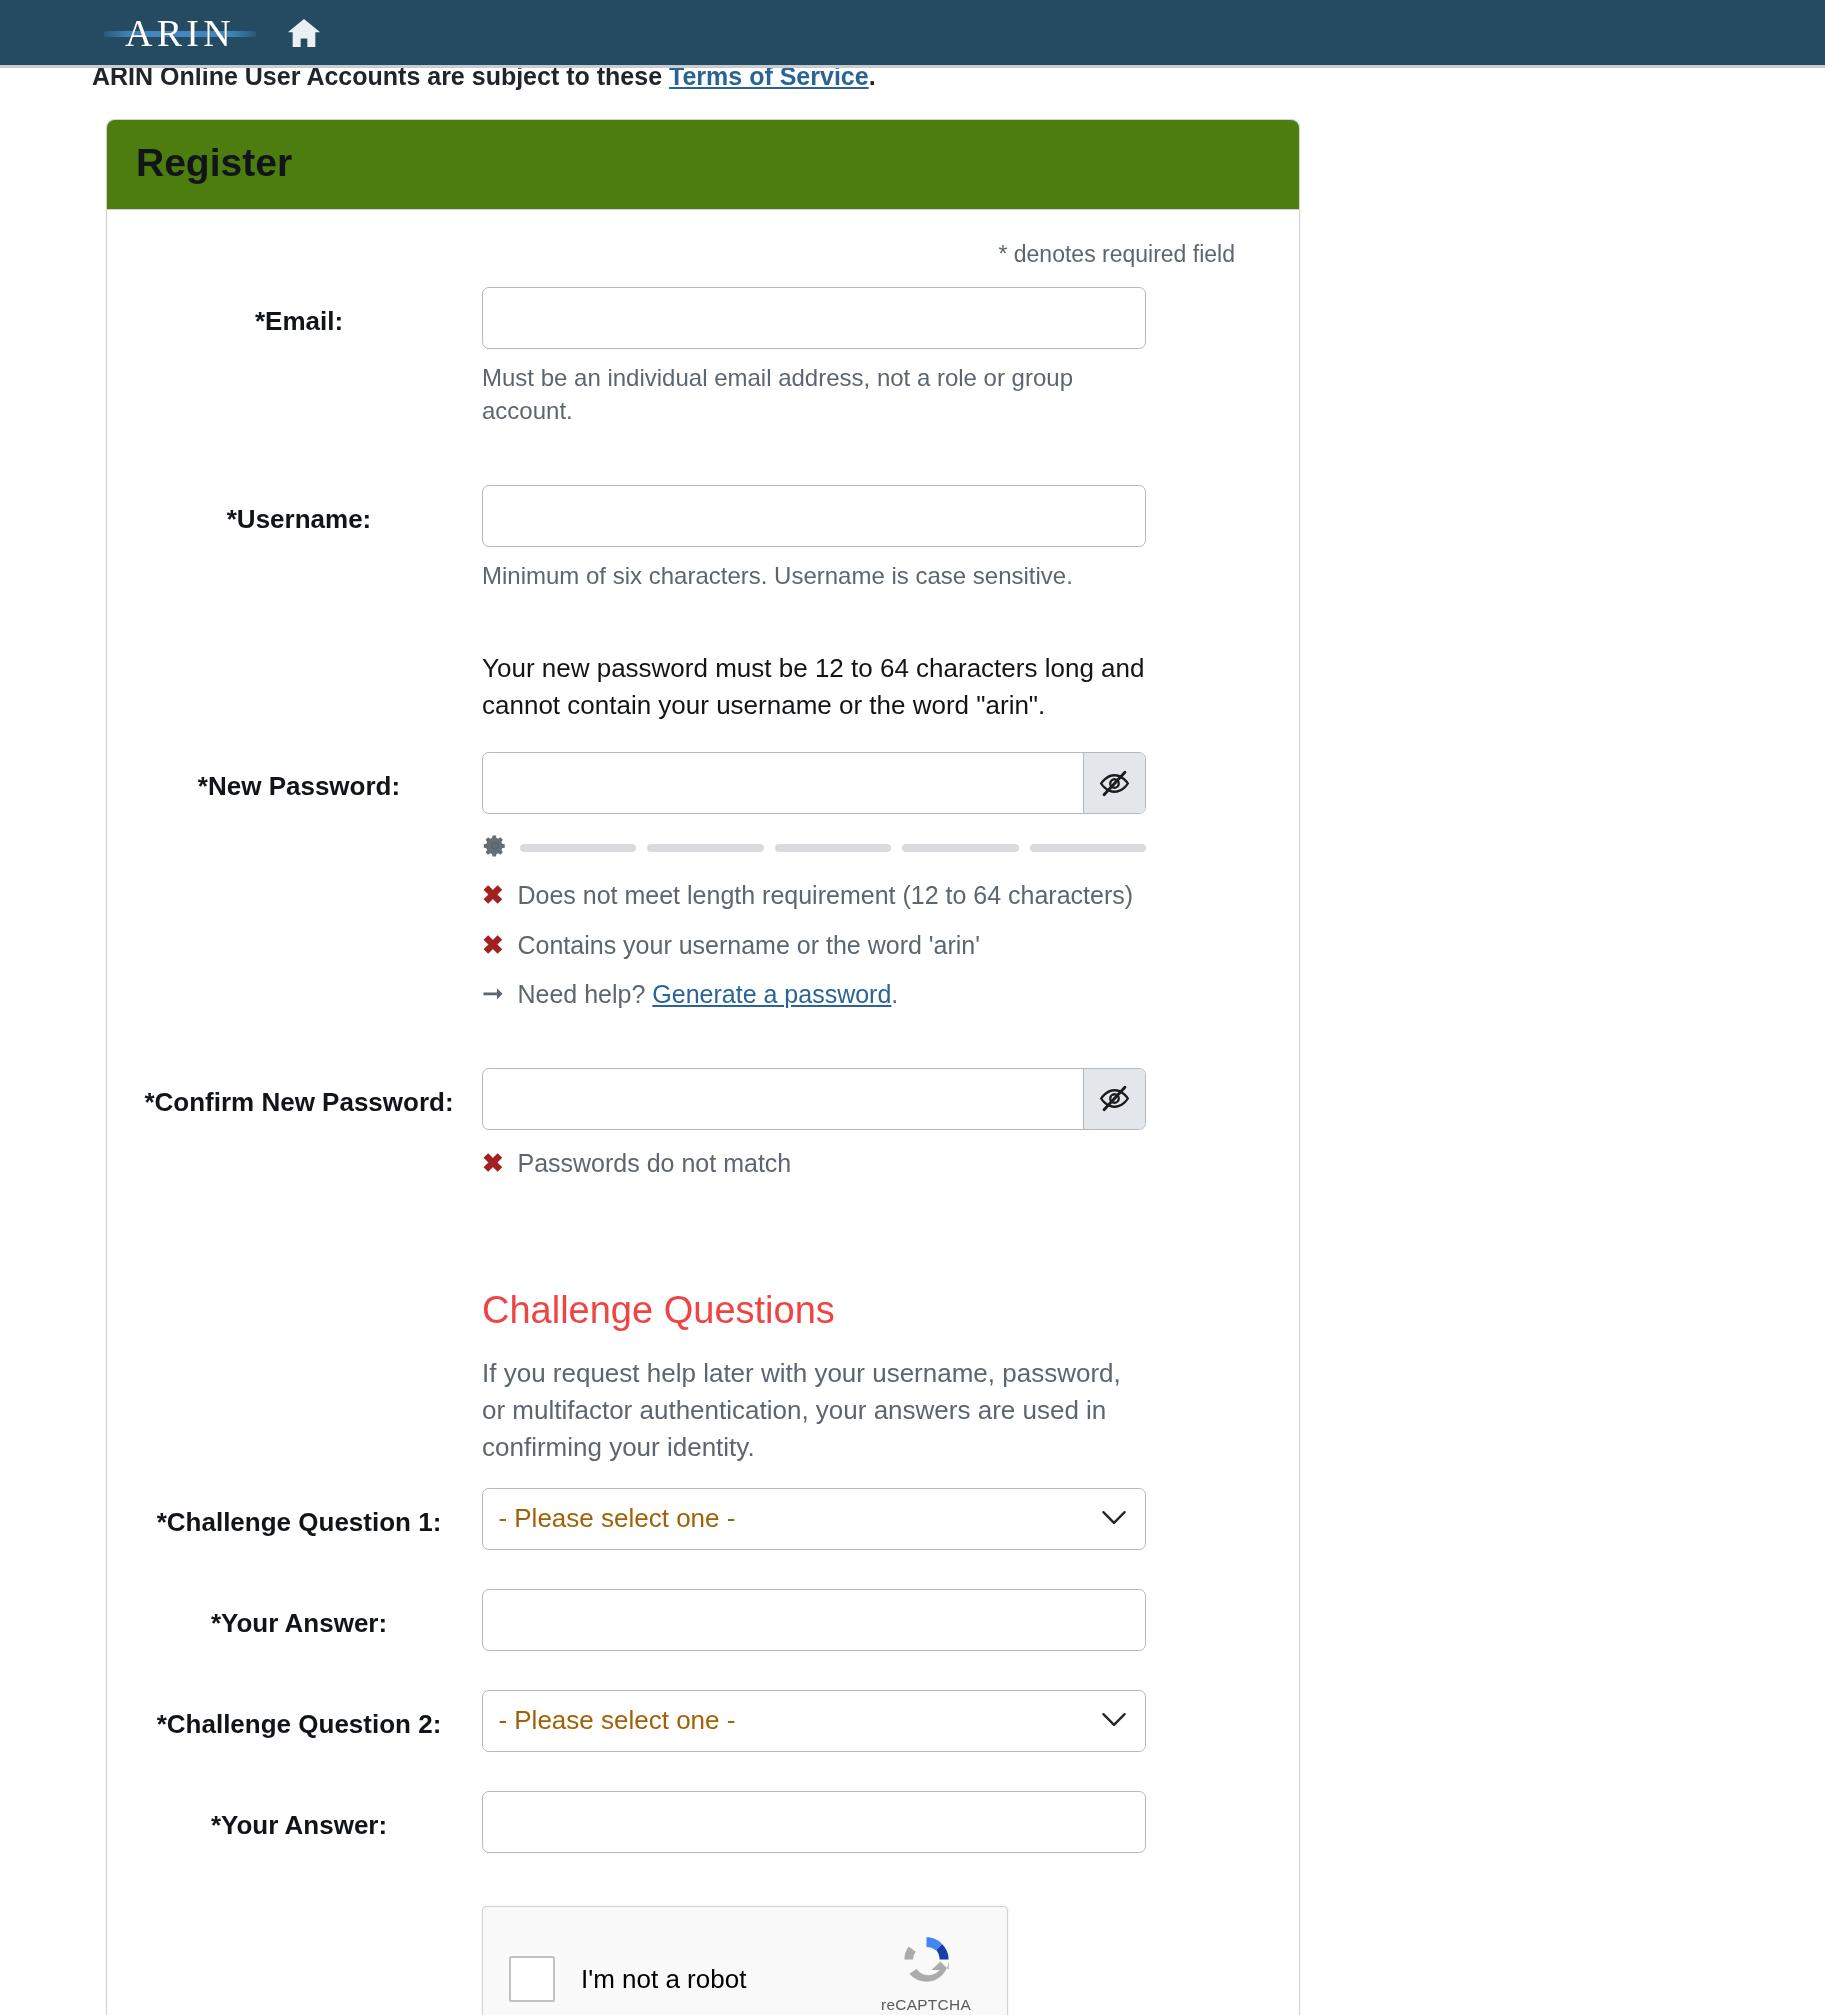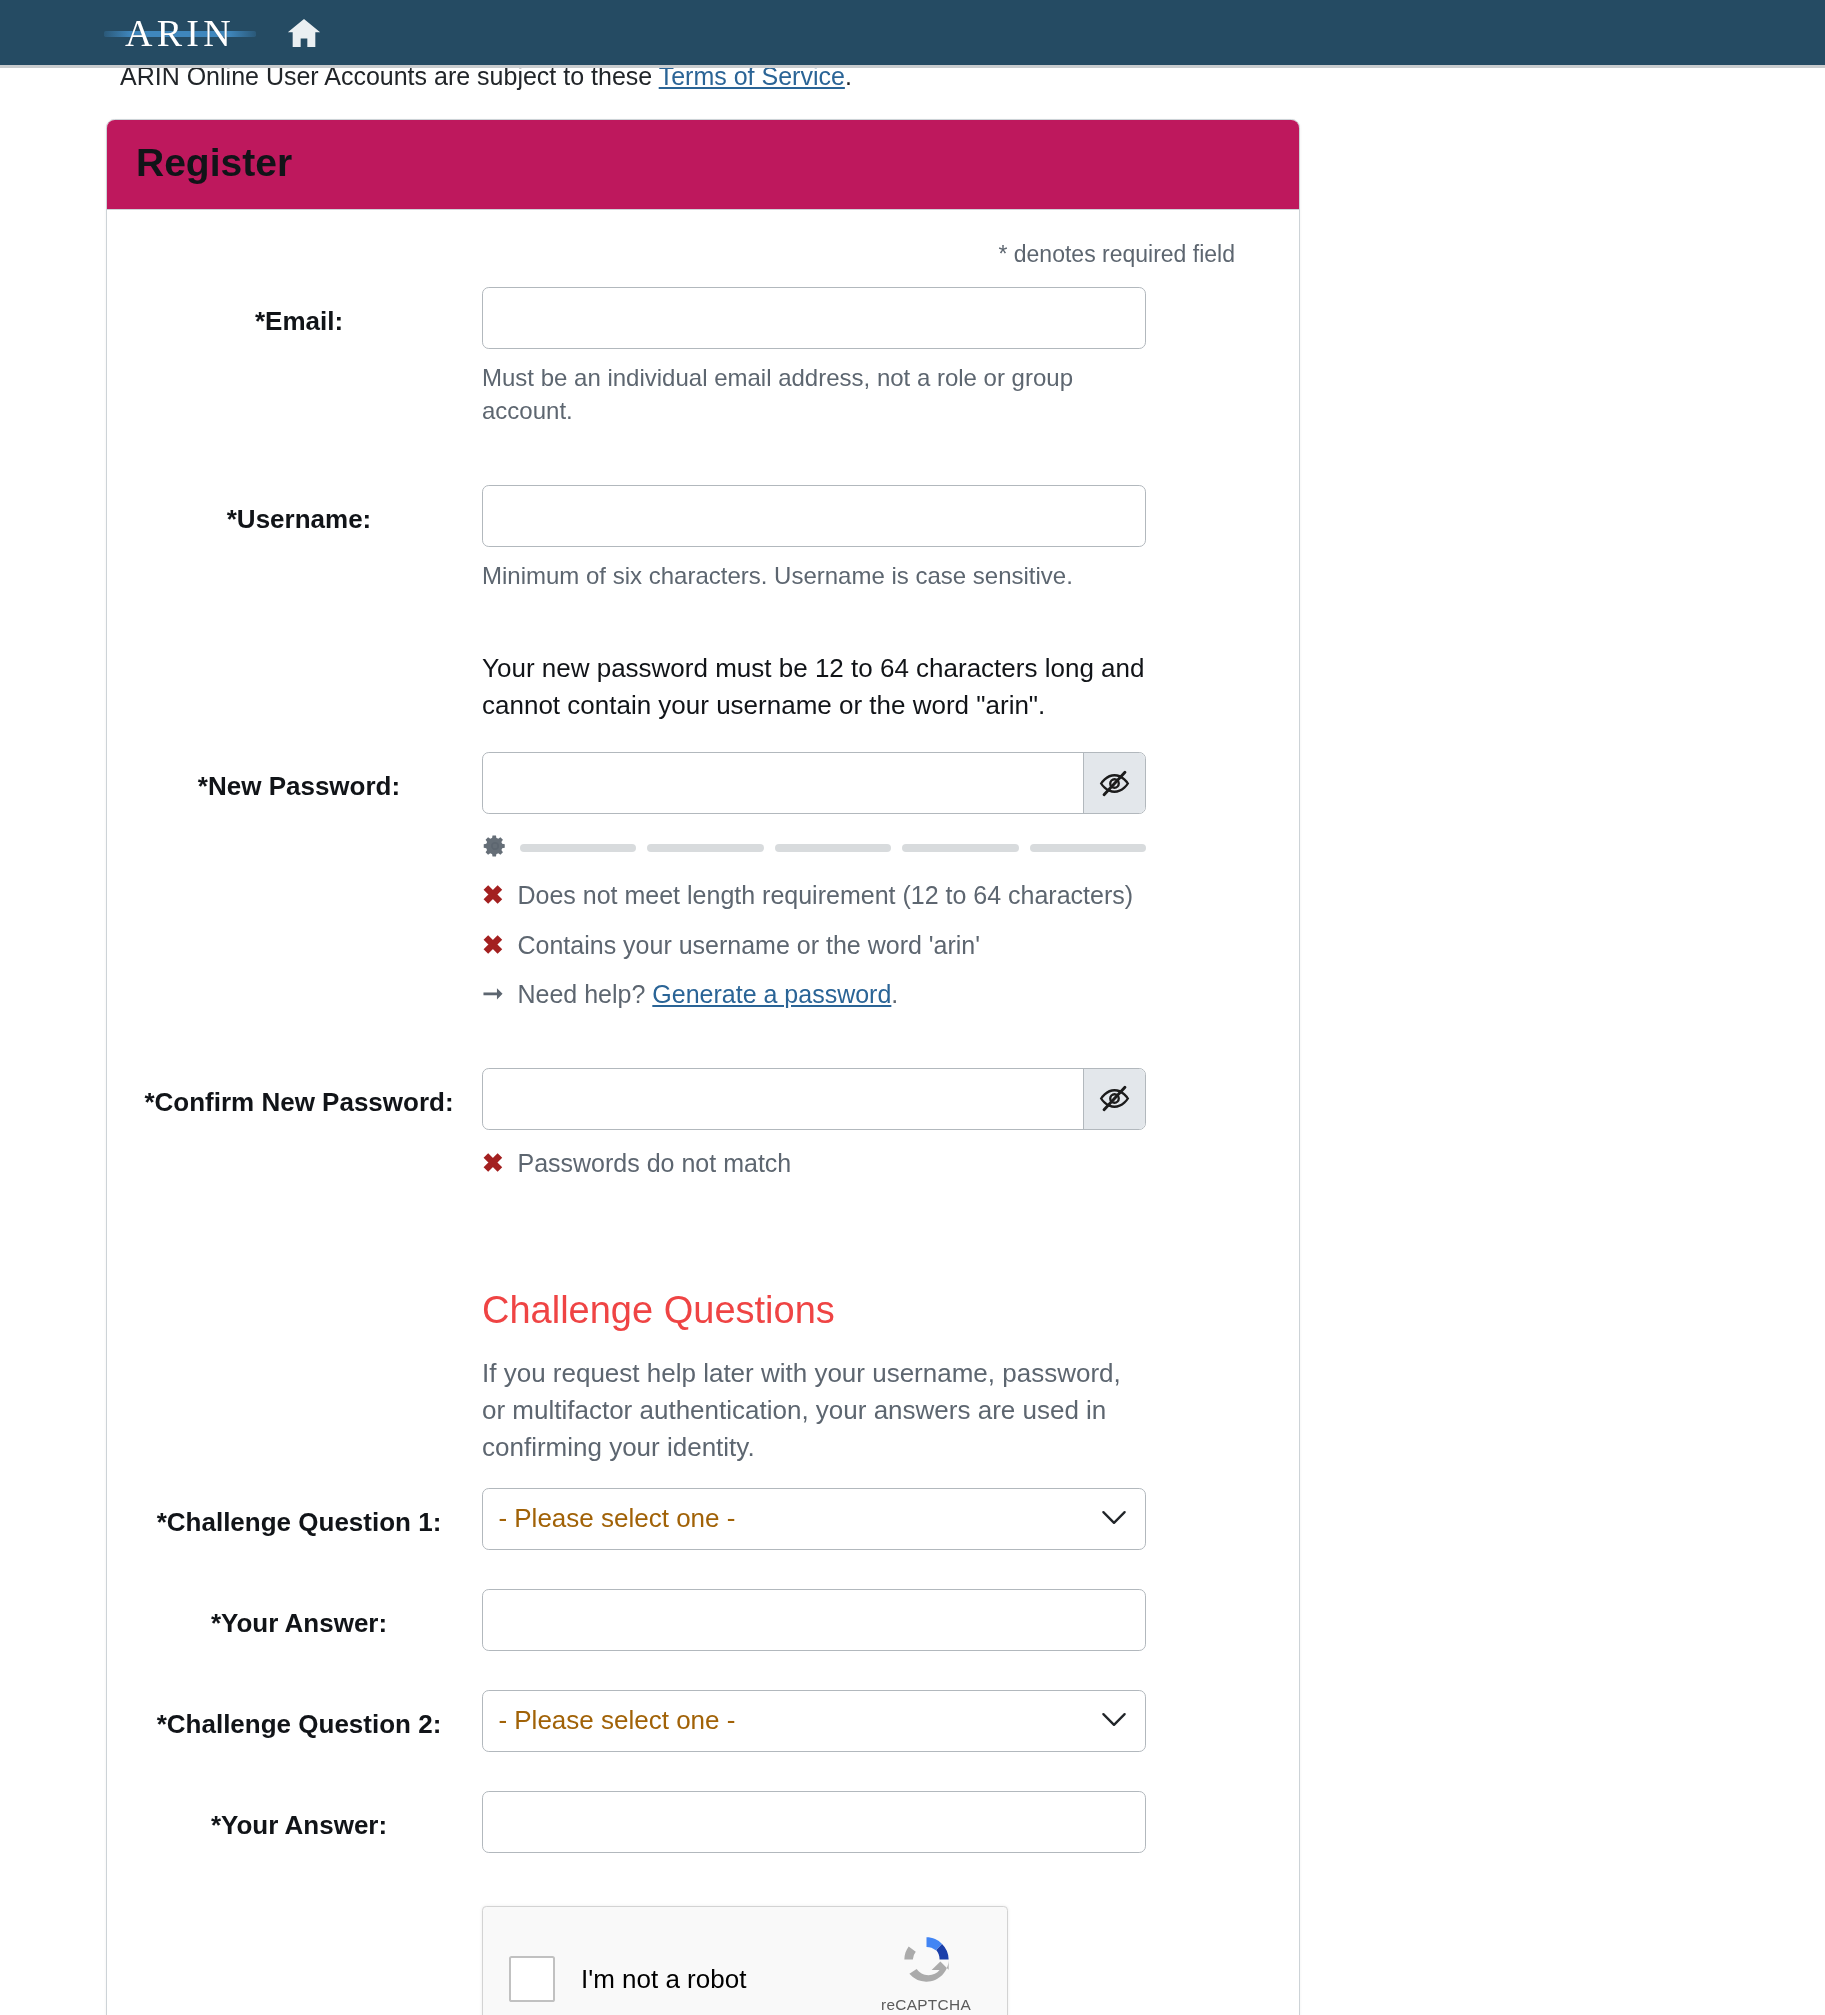--- a/index.html
+++ b/index.html
@@ -93,43 +93,44 @@
 
   
   .page {
     position: absolute;
     top: 0; left: 0;
     width: 1825px;
   }
   .tos-line {
     position: absolute;
     top: 62px;
-    left: 120px;
+    left: 92px;
     font-size: 25px;
     color: #212529;
     white-space: nowrap;
+    font-weight: bold;
   }
   .tos-line a {
     color: #2a6496;
     text-decoration: underline;
   }
 
   
   .card {
     position: absolute;
     top: 119px;
     left: 106px;
     width: 1194px;
     background: #ffffff;
     border: 0.9px solid #cdd3d7;
     border-radius: 8.6px;
     box-shadow: 0 1.7px 3.4px rgba(0,0,0,0.06);
   }
   .card-header {
-    background: #be185d;
+    background: #4d7c0f;
     border-bottom: 0.9px solid #cdd3d7;
     border-radius: 7.7px 7.7px 0 0;
     padding: 22px 29px 24px 29px;
   }
   .card-header h1 {
     margin: 0;
     font-size: 39px;
     font-weight: bold;
     color: #111418;
     line-height: 1.1;

